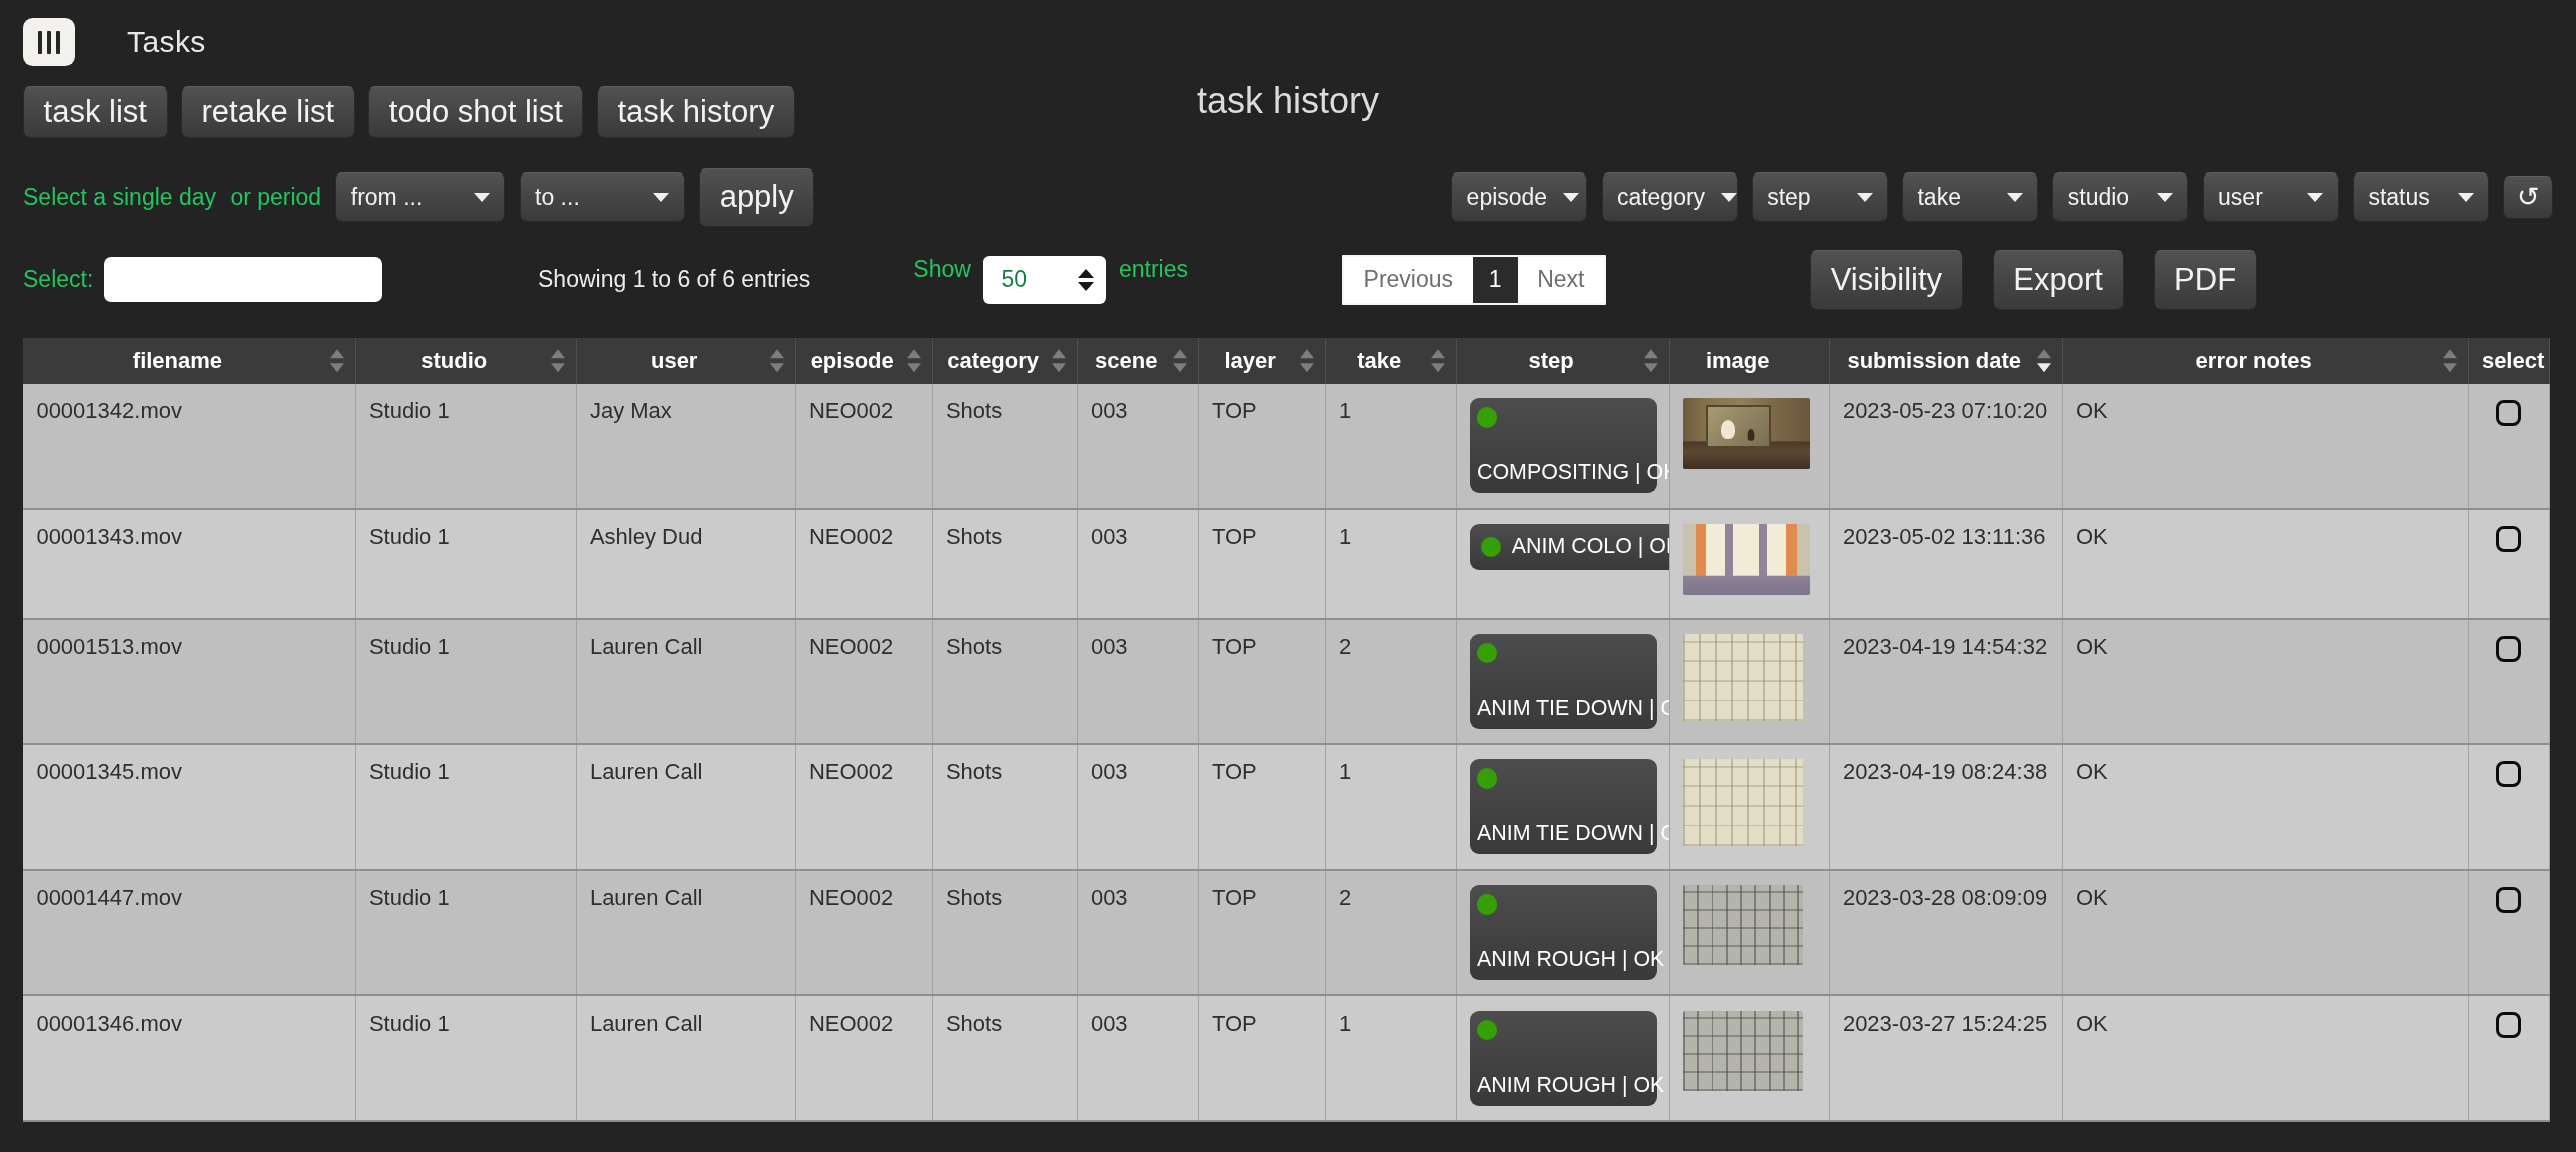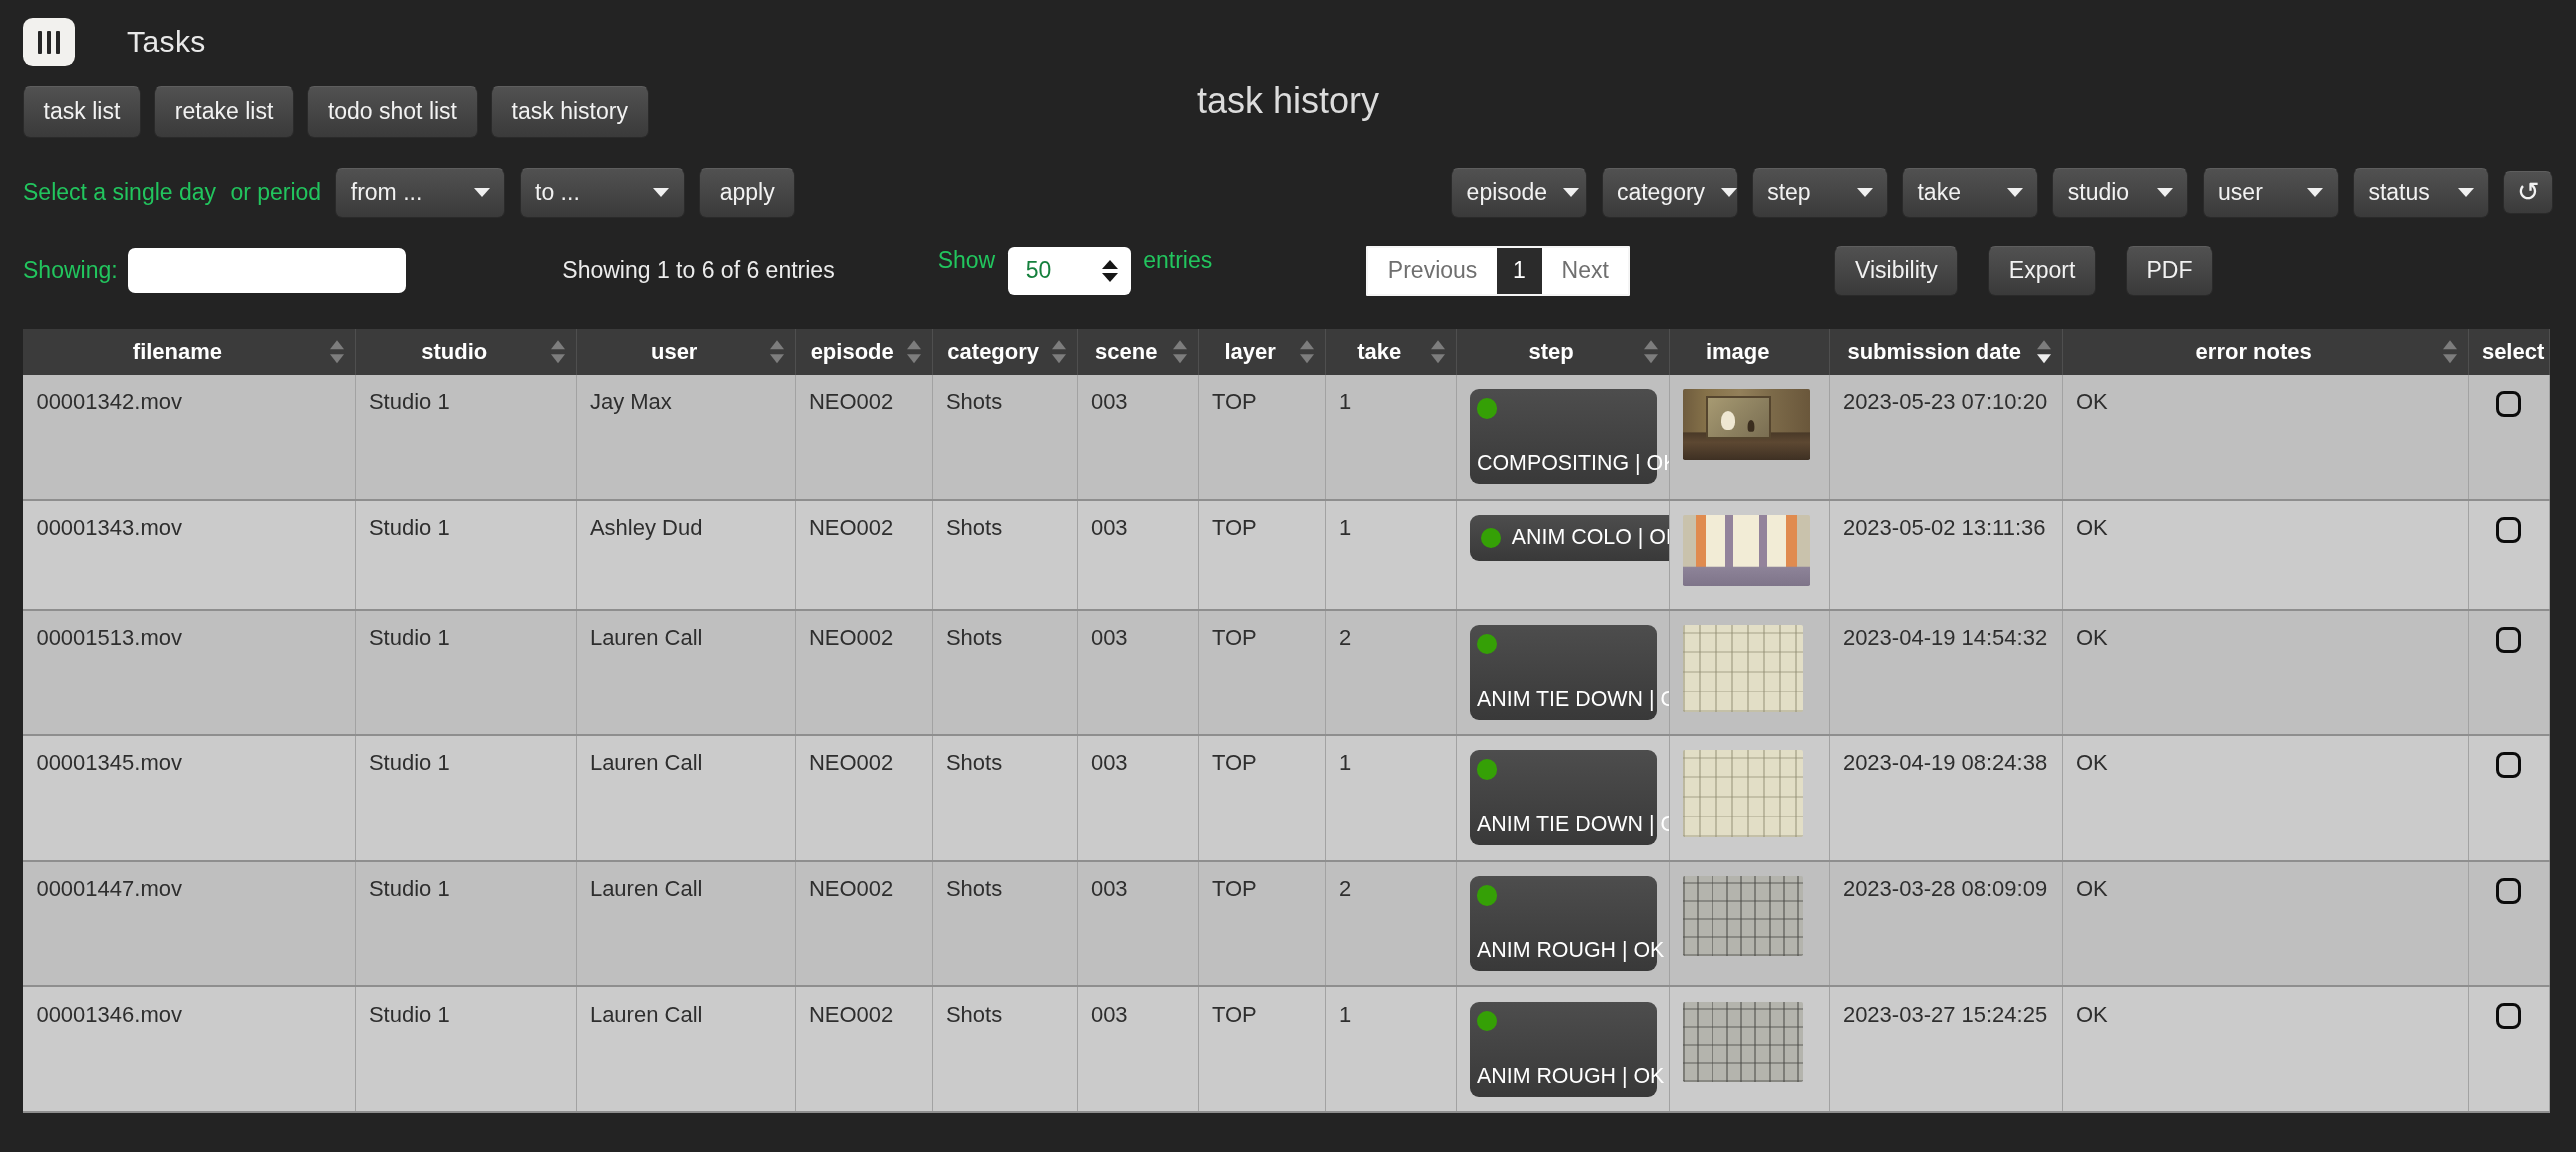--- a/index.html
+++ b/index.html
@@ -14,21 +14,21 @@
 
   
   .btn {
     display: inline-flex; align-items: center; justify-content: center;
     background: linear-gradient(180deg, #515151 0%, #3a3a3a 100%);
     border: 0.9px solid #2a2a2a;
     border-top-color: #5e5e5e;
     color: #f2f2f2;
     border-radius: 7.1px;
     padding: 10.7px 19.6px;
-    font-size: 23px;
+    font-size: 31px;
     cursor: pointer;
     white-space: nowrap;
   }
 
   
   .topbar { display: flex; align-items: center; padding: 18px 23px 0 23px; }
   .menu-btn {
     width: 52px; height: 48px;
     background: #f2f1ee;
     border-radius: 9.8px;
@@ -239,21 +239,21 @@
   <div class="select w-f1">
     <span>status</span>
     <span class="caret"></span>
   </div>
   <button class="btn icon-btn">
     <span>↺</span>
   </button>
 </div>
 
 <div class="search-row">
-  <span class="label">Showing:</span>
+  <span class="label">Select:</span>
   <input class="search-input" type="text" value="" style="">
   <span class="showing">Showing 1 to 6 of 6 entries</span>
   <div class="show-group">
     <span class="label">Show</span>
     <div class="num-box">
       <span>50</span>
       <span class="spin">
           <span class="up"></span>
           <span class="dn"></span>
         </span>

